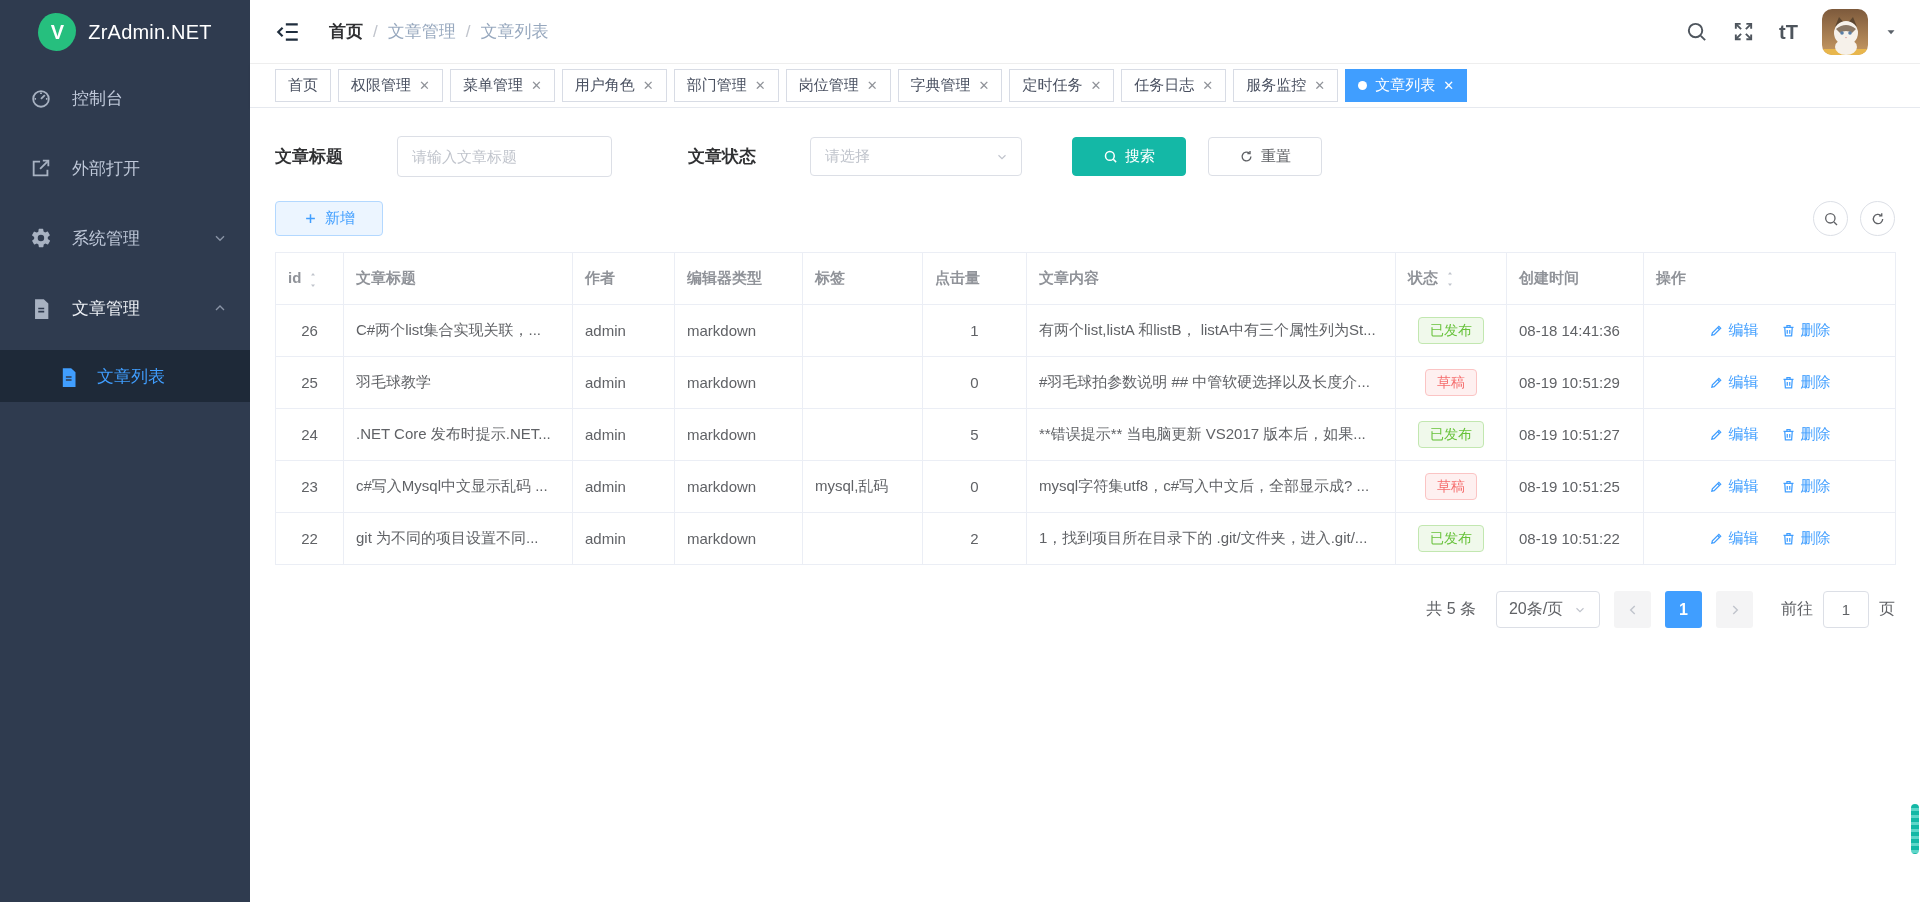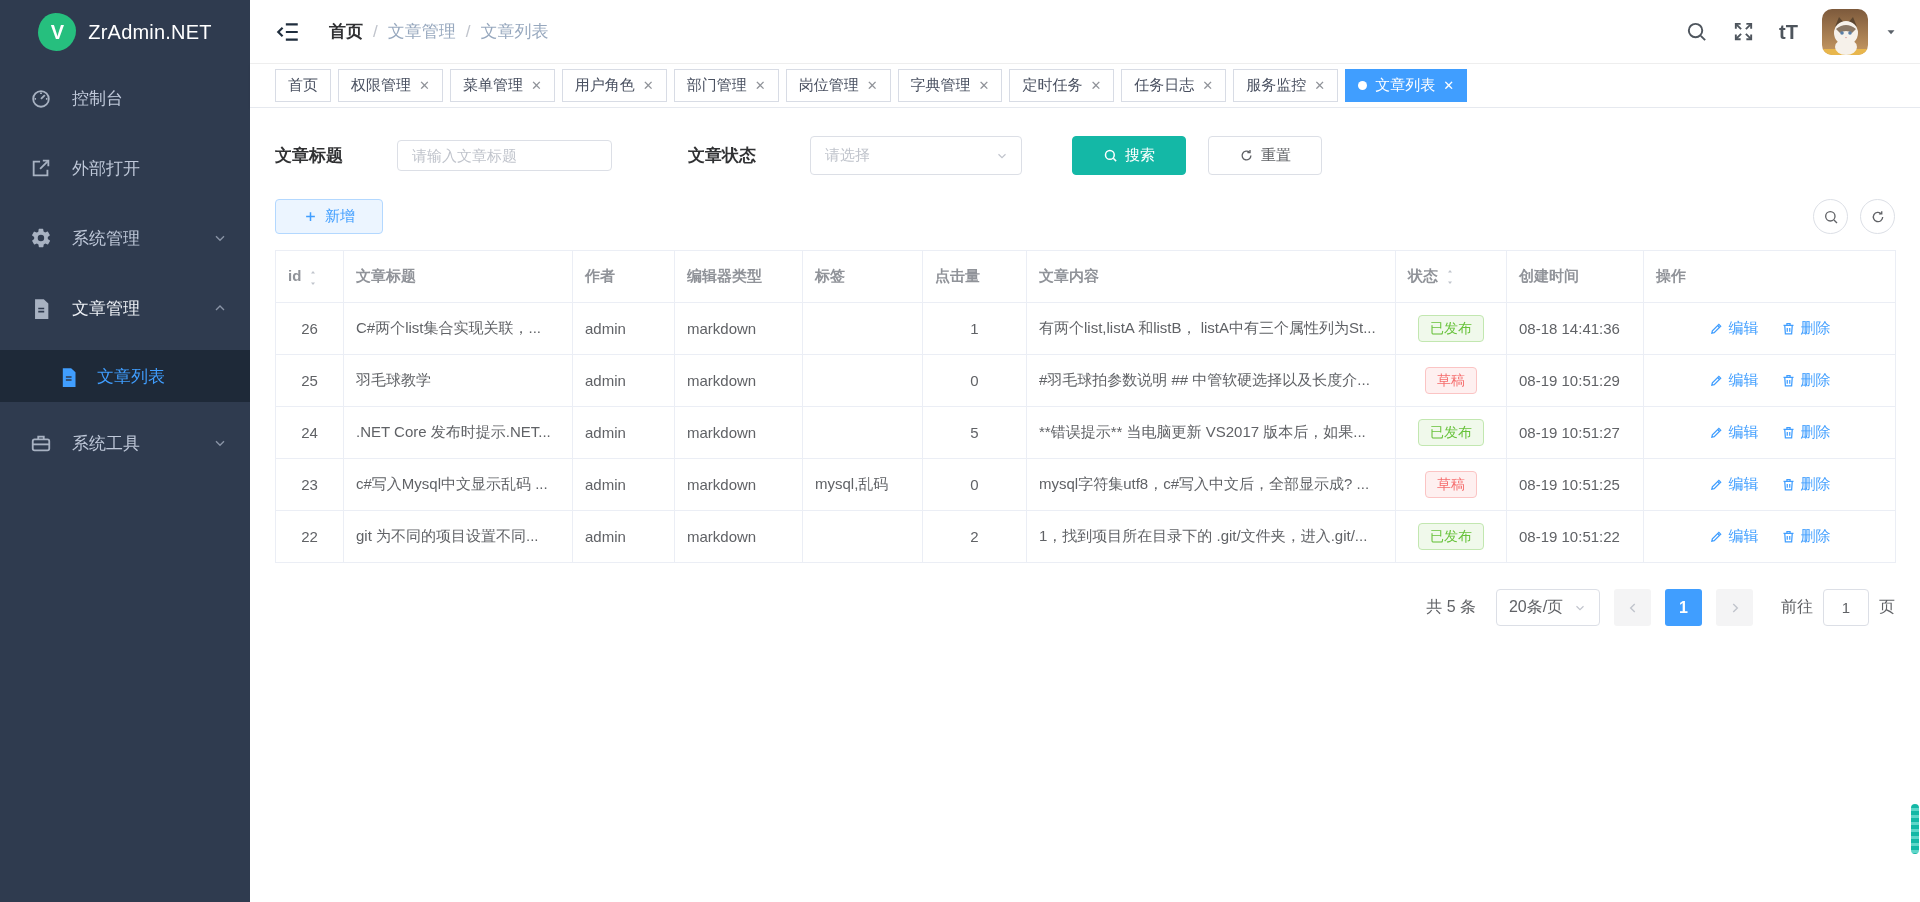--- a/index.html
+++ b/index.html
@@ -51,21 +51,21 @@
   .tag .tag-close { font-size:13px; color:#909399; line-height:1; cursor:pointer; }
   .tag.active { background:#409eff; border-color:#409eff; color:#fff; }
   .tag.active .tag-close { color:#fff; }
   .tag-dot { width:9px; height:9px; border-radius:50%; background:#fff; }
 
   
   .content { flex:1; padding:28px 25px 0 25px; background:#fff; position:relative; }
 
   .filter-row { display:flex; align-items:center; }
   .f-label { font-size:17px; font-weight:bold; color:#303133; }
-  .f-input { width:215px; height:31px; margin-left:54px; border:1px solid #dcdfe6; border-radius:4px;
+  .f-input { width:215px; height:41px; margin-left:54px; border:1px solid #dcdfe6; border-radius:4px;
     padding:0 14px; font-size:15px; color:#606266; font-family:inherit; outline:none; }
   .f-input::placeholder { color:#c0c4cc; }
   .f-label2 { margin-left:76px; }
   .f-select { width:212px; height:39px; margin-left:54px; border:1px solid #dcdfe6; border-radius:4px;
     display:flex; align-items:center; justify-content:space-between; padding:0 12px 0 14px; cursor:pointer; }
   .f-select .sel-text { color:#c0c4cc; font-size:15px; }
   .f-select .sel-caret { width:14px; height:14px; color:#c0c4cc; }
   .btn { height:39px; border-radius:4px; display:inline-flex; align-items:center; gap:7px; padding:0 30px;
     font-size:15px; cursor:pointer; border:1px solid transparent; }
   .btn svg { width:15px; height:15px; }
@@ -175,35 +175,20 @@
       <div class="submenu">
         <div class="submenu-item active">
           <span class="mi-icon">
             <svg viewBox="0 0 24 24">
               <path fill="currentColor" d="M5.5 2.5h9.5L20 7v19H5.5z"></path>
               <path stroke="#2f3b4f" stroke-width="1.8" d="M9 12.5h6.5M9 16h6.5"></path>
             </svg>
           </span>
           <span class="mi-label">文章列表</span>
         </div>
-      </div>
-      <div class="menu-item">
-        <span class="mi-icon">
-          <svg viewBox="0 0 24 24" fill="none" stroke="currentColor" stroke-width="2">
-            <rect x="3" y="8" width="18" height="12" rx="2"></rect>
-            <path d="M9 8V5h6v3"></path>
-            <path d="M3 13.5h18"></path>
-          </svg>
-        </span>
-        <span class="mi-label">系统工具</span>
-        <span class="mi-chevron">
-          <svg viewBox="0 0 24 24" fill="none" stroke="currentColor" stroke-width="2">
-            <path d="M6 9.5l6 6 6-6"></path>
-          </svg>
-        </span>
       </div>
     </nav>
 </aside>
 
 <div class="main">
 
   <div class="topbar">
     <span class="fold-btn">
       <svg viewBox="0 0 24 24" fill="none" stroke="currentColor" stroke-width="2">
           <path d="M10 5h11M10 12h11M10 19h11M7 8l-4 4 4 4"></path>

